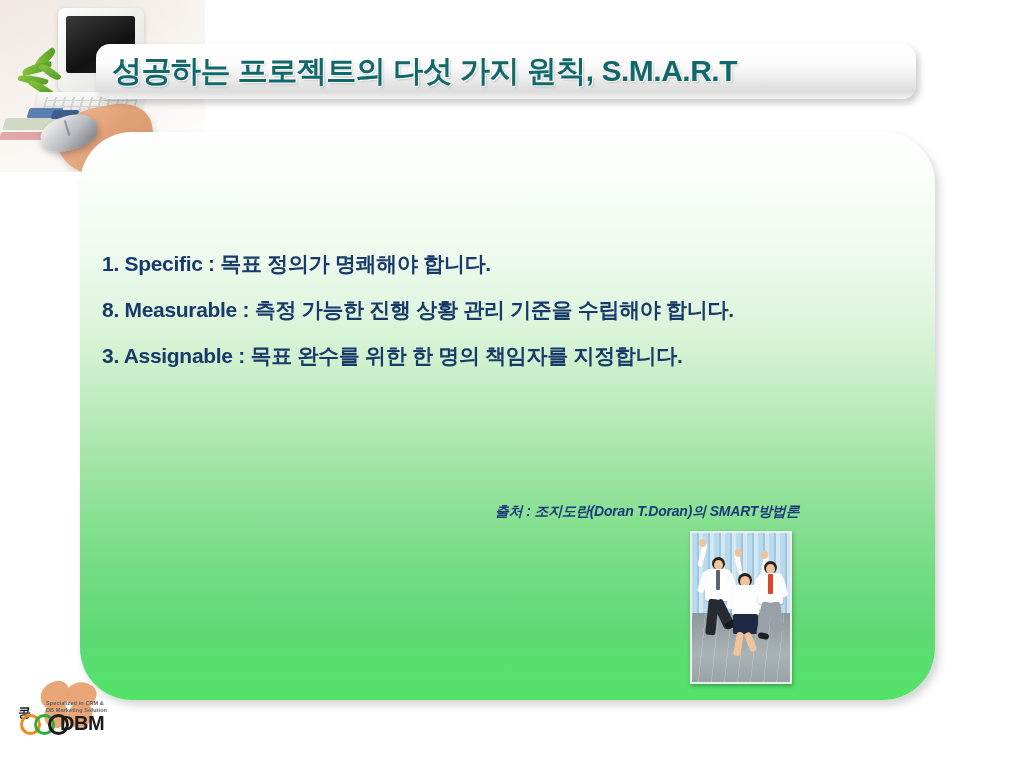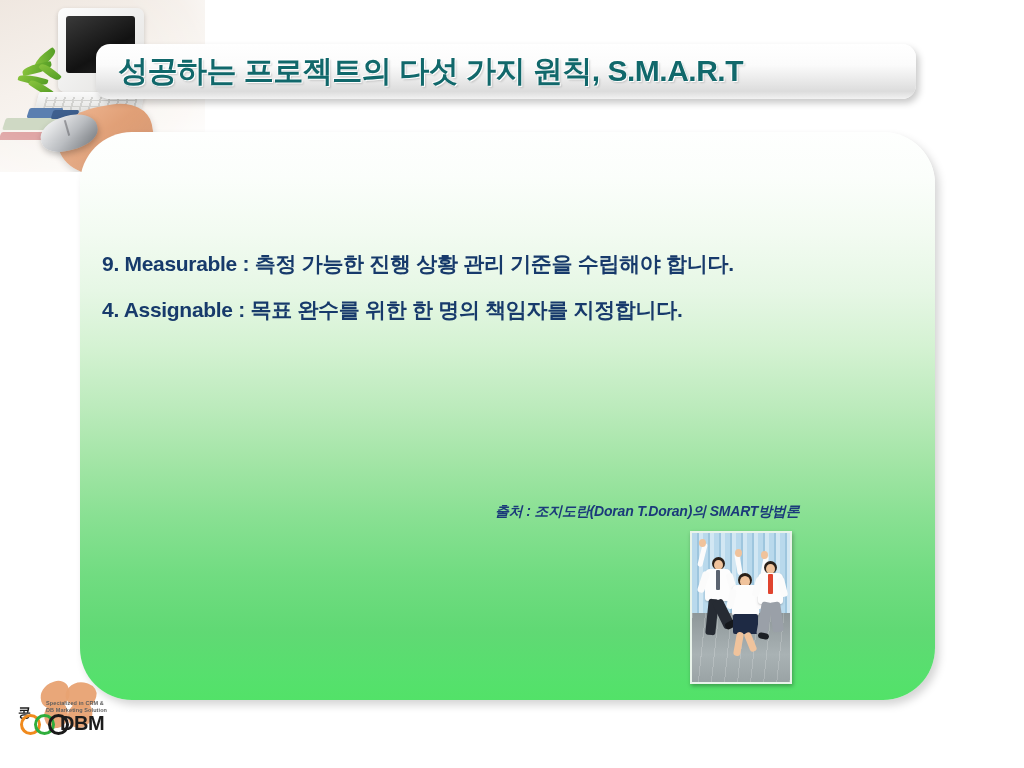--- a/index.html
+++ b/index.html
@@ -131,21 +131,21 @@
     top: 44px;
     width: 820px;
     height: 55px;
     border-radius: 14px;
     background: linear-gradient(180deg, #ffffff 0%, #fbfbfb 38%, #ececec 62%, #dcdcdc 86%, #f2f2f2 100%);
     box-shadow: 3px 4px 7px rgba(0,0,0,0.22);
     display: flex;
     align-items: center;
   }
   .title-text {
-    margin-left: 22px;
+    margin-left: 16px;
     font-size: 30px;
     font-weight: bold;
     color: #11686b;
     letter-spacing: -0.5px;
     text-shadow:
       1px 1px 0 #ffffff,
       -1px -1px 0 rgba(255,255,255,0.9),
       2px 2px 2px rgba(0,0,0,0.15);
     white-space: nowrap;
   }
@@ -330,22 +330,23 @@
   <div class="mouse-line"></div>
 </div>
 
 <div class="title-bar">
   <div class="title-text">성공하는 프로젝트의 다섯 가지 원칙, S.M.A.R.T</div>
 </div>
 
 <div class="green-panel"></div>
 
 <div class="principles">
-  <div class="principle-row">9. Measurable : 측정 가능한 진행 상황 관리 기준을 수립해야 합니다.</div>
-  <div class="principle-row">4. Assignable : 목표 완수를 위한 한 명의 책임자를 지정합니다.</div>
+  <div class="principle-row">1. Specific : 목표 정의가 명쾌해야 합니다.</div>
+  <div class="principle-row">8. Measurable : 측정 가능한 진행 상황 관리 기준을 수립해야 합니다.</div>
+  <div class="principle-row">3. Assignable : 목표 완수를 위한 한 명의 책임자를 지정합니다.</div>
 </div>
 
 <div class="source-note">출처 : 조지도란(Doran T.Doran)의 SMART방법론</div>
 
 <div class="people-photo">
   <div class="wall-stripes"></div>
   <div class="ground"></div>
 
   <div class="person">
     <div class="p-arm" style="left:8px;  top:10px; width:5px;  height:24px; transform:rotate(14deg);"></div>

